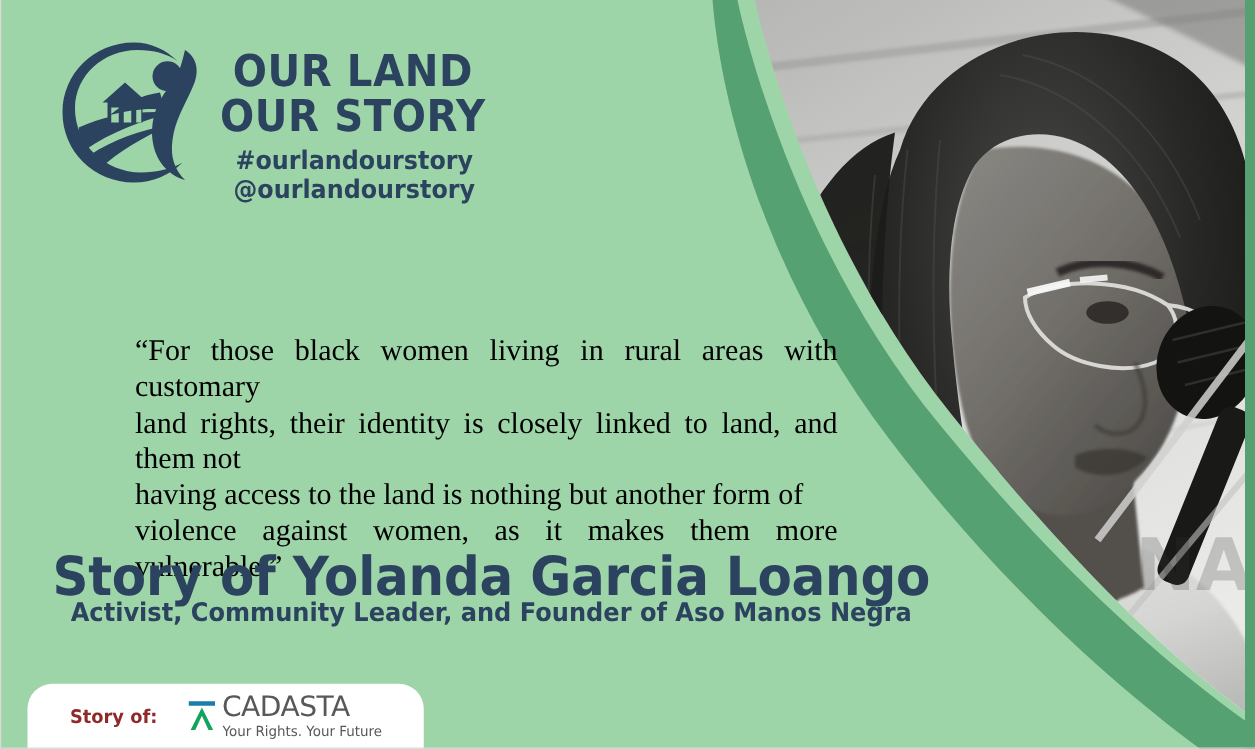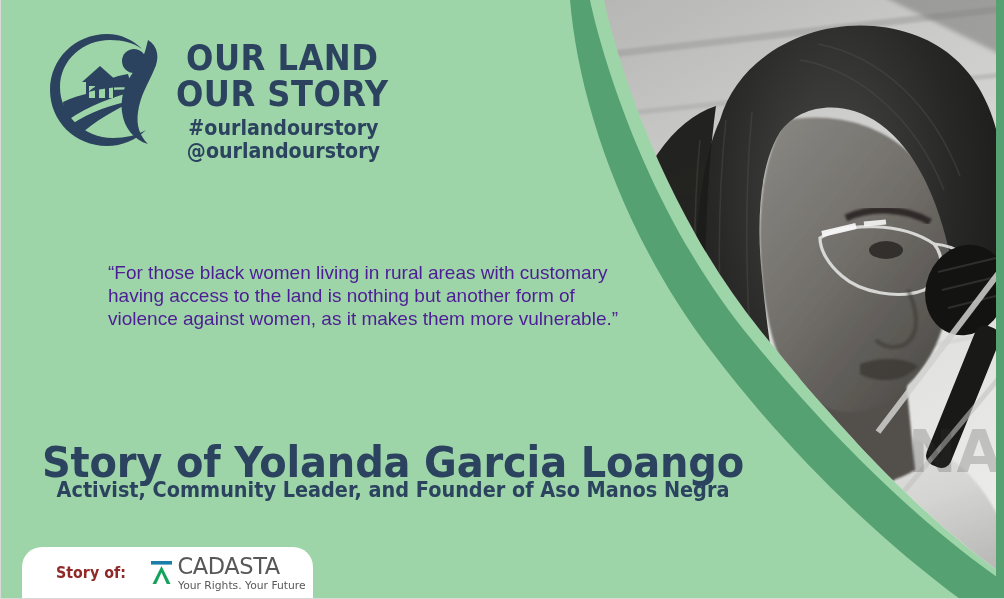--- a/index.html
+++ b/index.html
@@ -67,23 +67,23 @@
   }
   .brand-tag.second { margin-top: 0; }
 
   
   #quote {
     position: absolute;
     left: 68px;
     top: 243px;
     width: 562px;
     z-index: 4;
-    color: #4c1d95;
-    font-family: Liberation Sans, sans-serif;
-    font-size: 19px;
+    color: #000000;
+    font-family: Liberation Serif, serif;
+    font-size: 24px;
     line-height: 1.2;
     text-align: justify;
     text-justify: inter-word;
   }
   #quote > span { display: block; }
 
   
   #headline {
     position: absolute;
     left: 0;
@@ -114,21 +114,21 @@
     transform: scaleX(0.94);
     transform-origin: center center;
     white-space: nowrap;
   }
 
   
   #badge {
     position: absolute;
     left: 22px;
     top: 547px;
-    width: 291px;
+    width: 317px;
     height: 52px;
     background: #ffffff;
     border-radius: 20px 20px 0 0;
     z-index: 5;
     display: flex;
     align-items: center;
     padding-left: 34px;
     box-sizing: border-box;
   }
   #badge-label {
@@ -338,20 +338,21 @@
     <div id="logo-words">
       <div class="brand-line">OUR LAND</div>
       <div class="brand-line">OUR STORY</div>
       <div class="brand-tag">#ourlandourstory</div>
       <div class="brand-tag second">@ourlandourstory</div>
     </div>
   </div>
 
   <blockquote id="quote">
     <span>“For those black women living in rural areas with customary</span>
+    <span>land rights, their identity is closely linked to land, and them not</span>
     <span>having access to the land is nothing but another form of</span>
     <span>violence against women, as it makes them more vulnerable.”</span>
   </blockquote>
 
   <h1 id="headline">Story of Yolanda Garcia Loango</h1>
   <h2 id="subhead">Activist, Community Leader, and Founder of Aso Manos Negra</h2>
 
   <div id="badge">
     <span id="badge-label">Story of:</span>
     <div id="cadasta">

